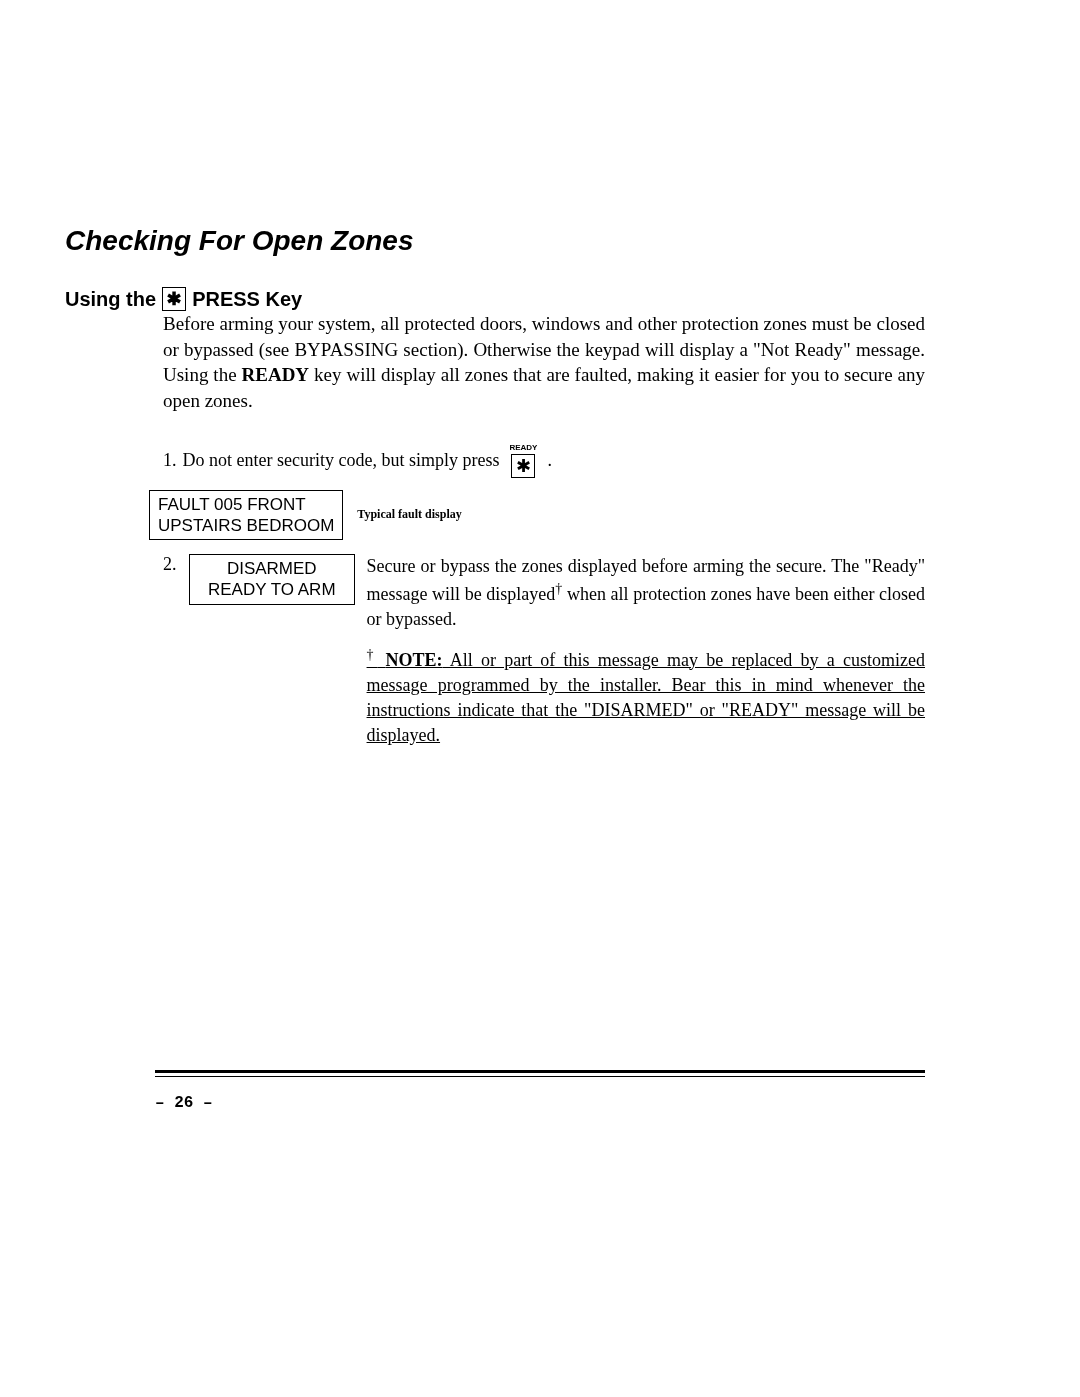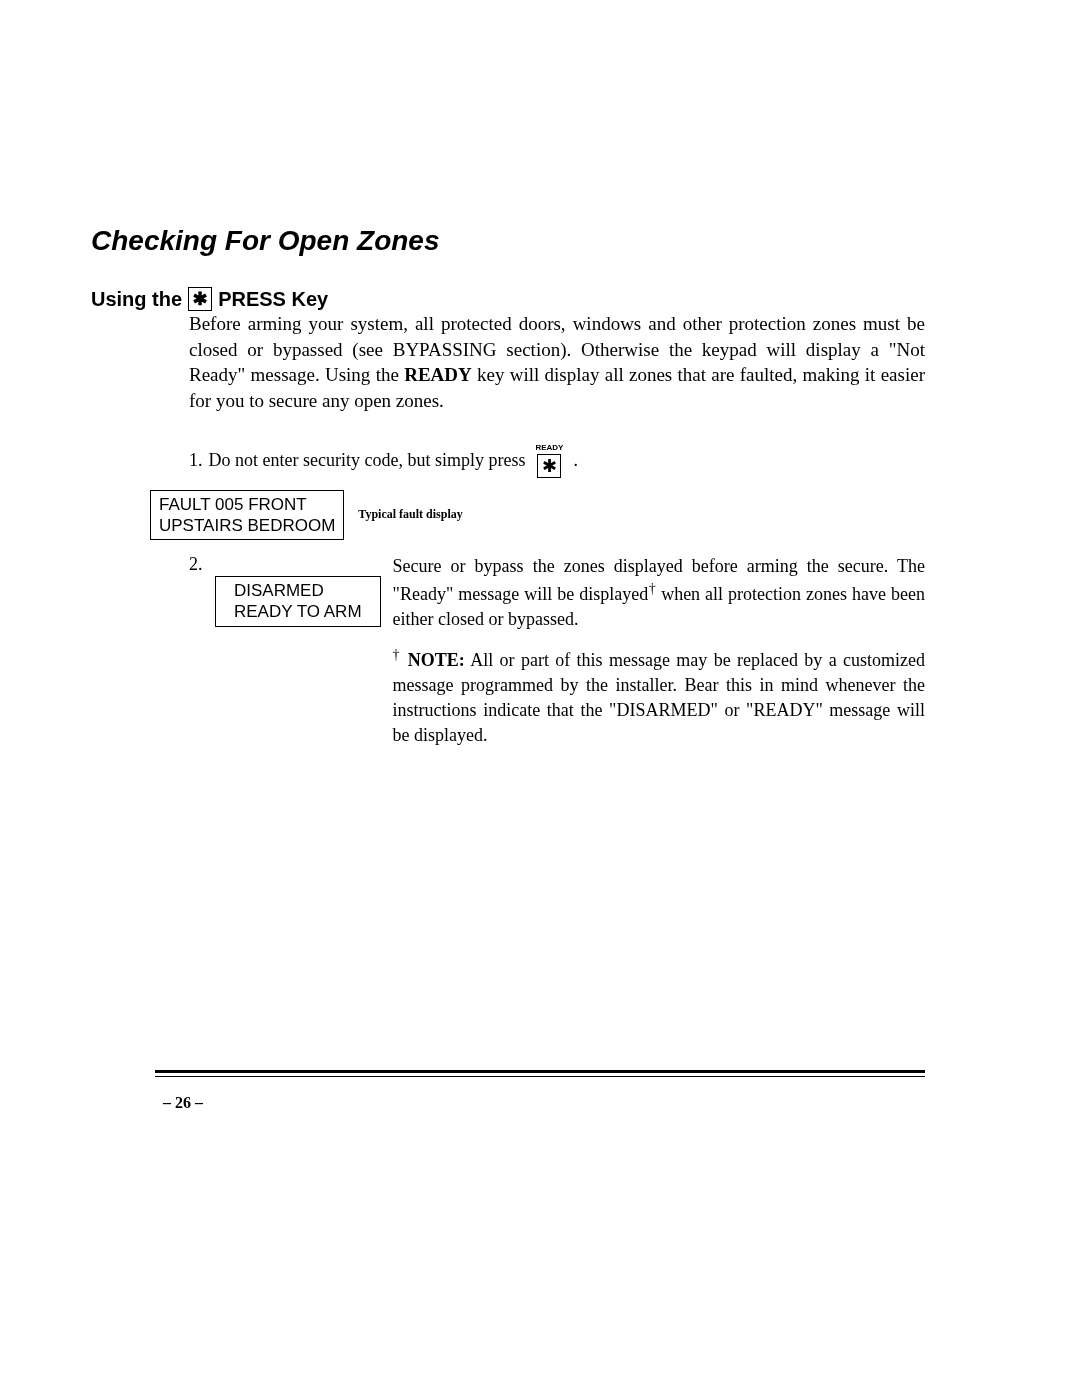--- a/index.html
+++ b/index.html
@@ -9,21 +9,21 @@
     }
     body {
       width: 1080px;
       height: 1397px;
       background: #fff;
       font-family: Georgia, 'Times New Roman', serif;
       color: #000;
       position: relative;
     }
     .page {
-      padding: 225px 155px 0 91px;
+      padding: 225px 155px 0 65px;
     }
     .title {
       font-family: Arial, Helvetica, sans-serif;
       font-style: italic;
       font-weight: bold;
       font-size: 28px;
       margin-bottom: 30px;
     }
     .subtitle {
       font-family: Arial, Helvetica, sans-serif;
@@ -70,24 +70,23 @@
       border: 1.5px solid #000;
       font-family: Arial, Helvetica, sans-serif;
       font-size: 17px;
       line-height: 1.25;
       padding: 3px 8px;
       text-align: left;
       white-space: nowrap;
       flex-shrink: 0;
     }
     .display-box.center {
-      text-align: left;
+      text-align: center;
       padding-left: 18px;
       padding-right: 18px;
-      margin-top: 22px;
     }
     .row-text {
       font-size: 18px;
       line-height: 1.35;
       flex: 1;
     }
     .step-line {
       margin-left: 98px;
       font-size: 18px;
       margin-bottom: 12px;
@@ -131,54 +130,55 @@
       flex: 1;
       font-size: 18px;
       line-height: 1.4;
     }
     .step2-right p {
       text-align: justify;
       margin-bottom: 12px;
     }
     .fault-row {
       display: flex;
-      margin-left: 59px;
+      margin-left: 84px;
       gap: 14px;
       align-items: center;
       margin-bottom: 14px;
     }
     .fault-label {
       font-weight: bold;
       font-size: 12px;
     }
     .dagger {
       font-size: 14px;
       vertical-align: super;
     }
     .note-para {
       text-align: center;
+      text-decoration: underline;
     }
     .footer-rule {
       position: absolute;
       left: 155px;
       right: 155px;
       bottom: 320px;
     }
     .rule-thick {
       border-top: 3px solid #000;
       margin-bottom: 3px;
     }
     .rule-thin {
       border-top: 1px solid #000;
     }
     .page-num {
       position: absolute;
-      left: 163px;
+      left: 155px;
       bottom: 285px;
-      font-family: Liberation Serif, serif;
+      font-family: Liberation Mono, monospace;
       font-weight: bold;
       font-size: 16px;
     }
     .star {
       font-family: Arial, sans-serif;
     }
     .bold { font-weight: bold; }
   </style>
 </head>
 <body>

